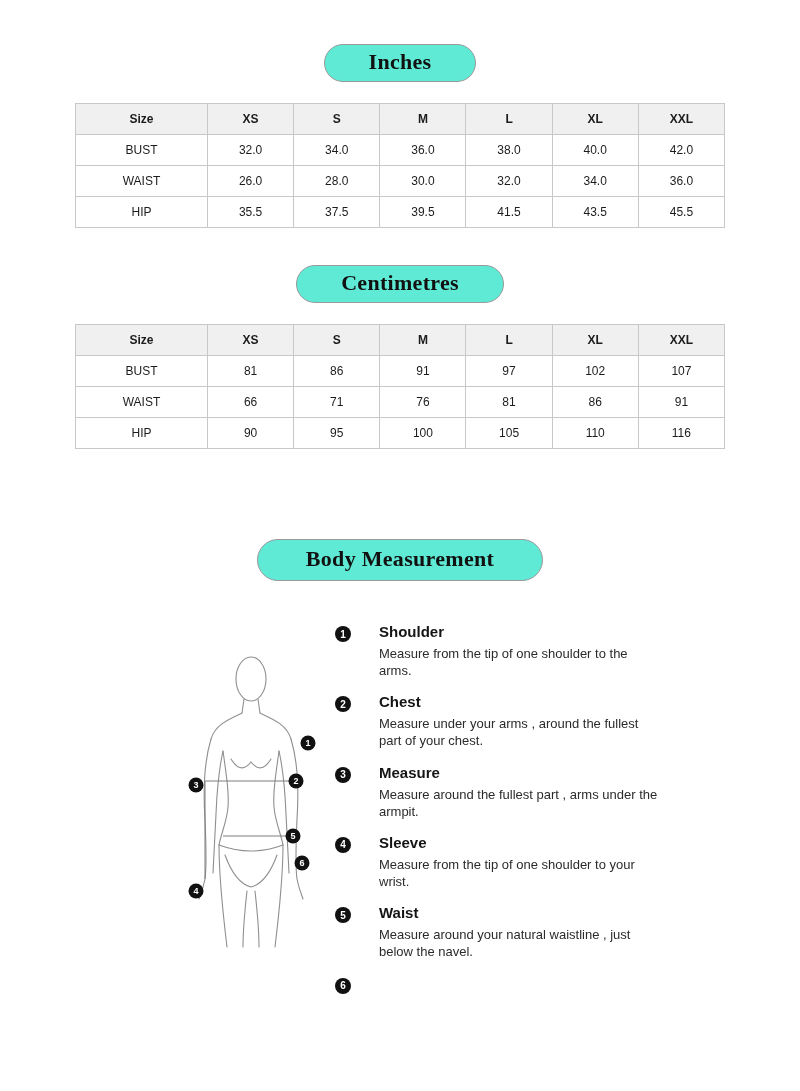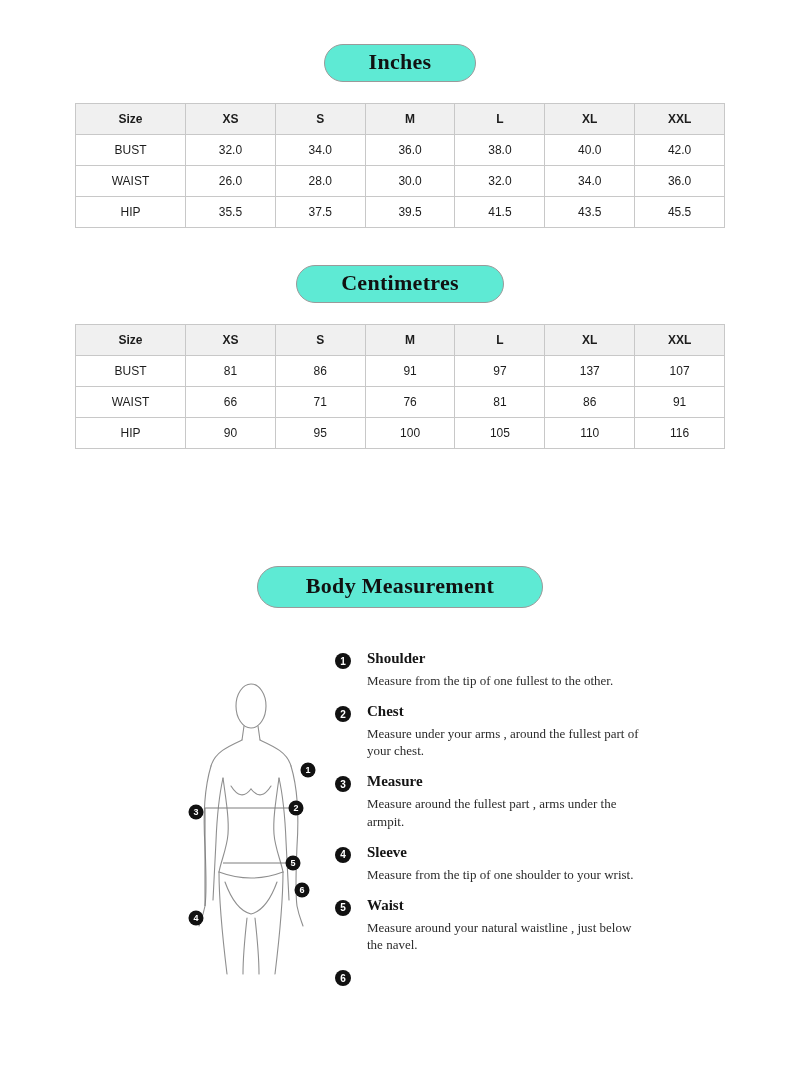--- a/index.html
+++ b/index.html
@@ -18,50 +18,50 @@
   }
   .pill-row{display:flex;justify-content:center;}
   .pill{
     display:inline-block;border:1.5px solid var(--pill-border);
     border-radius:40px;padding:4px 44px 6px 44px;
     font-family:"Liberation Serif",serif;font-weight:bold;font-size:22px;
     color:#111;letter-spacing:.3px;background:#5eead4;
   }
   .pill-inches{margin-top:44px;}
   .pill-cm{margin-top:37px;}
-  .pill-body{margin-top:117px;padding:6px 48px 8px 48px;}
+  .pill-body{margin-top:90px;padding:6px 48px 8px 48px;}
   table.size-table{
     width:650px;margin:21px auto 0 auto;border-collapse:collapse;
     table-layout:fixed;
   }
   table.size-table th,table.size-table td{
     border:1px solid var(--border);height:31px;text-align:center;
     vertical-align:middle;font-size:12px;color:var(--text);
   }
   table.size-table th{background:var(--header-bg);font-weight:bold;}
-  table.size-table th:first-child{width:110px;}
+  table.size-table th:first-child{width:132px;}
   table.size-table td:first-child{font-size:12px;}
   .body-section{display:flex;align-items:flex-start;padding:42px 0 0 183px;}
   .figure-wrap{width:142px;flex:0 0 auto;margin-top:16px;}
   svg.figure{display:block;}
   .fig-line{fill:none;stroke:var(--figure);stroke-width:1.1;stroke-linecap:round;}
   .measure-line{fill:none;stroke:#7d7d7d;stroke-width:1;}
   .marker-dot{fill:var(--marker);}
   .marker-num{
     fill:#ffffff;font-family:"Liberation Sans",sans-serif;
     font-size:9px;font-weight:bold;text-anchor:middle;
   }
   .bm-list{margin-left:10px;width:300px;}
   .bm-item{display:flex;margin-bottom:14px;}
   .bm-num{
     flex:0 0 auto;width:16px;height:16px;border-radius:50%;
     background:var(--marker);color:#fff;font-size:10px;font-weight:bold;
     display:flex;align-items:center;justify-content:center;margin-top:3px;
   }
-  .bm-text{margin-left:16px;font-family:Liberation Serif, serif;}
+  .bm-text{margin-left:28px;}
   .bm-label{font-size:15px;font-weight:bold;color:#141414;margin-bottom:5px;}
   .bm-desc{font-size:13px;line-height:1.32;color:#2b2b2b;width:280px;}
 </style>
 </head>
 <body>
 
 <div class="page">
 
   <div class="pill-row">
     <div class="pill pill-inches">
@@ -130,21 +130,21 @@
           <th>XXL</th>
         </tr>
       </thead>
       <tbody>
         <tr>
           <td>BUST</td>
           <td>81</td>
           <td>86</td>
           <td>91</td>
           <td>97</td>
-          <td>137</td>
+          <td>102</td>
           <td>107</td>
         </tr>
         <tr>
           <td>WAIST</td>
           <td>66</td>
           <td>71</td>
           <td>76</td>
           <td>81</td>
           <td>86</td>
           <td>91</td>
@@ -216,21 +216,21 @@
             <circle cx="119" cy="224" r="7.5" class="marker-dot"></circle>
             <text x="119" y="227.3" class="marker-num">6</text>
           </g>
       </svg>
     </div>
     <div class="bm-list" id="bm-list">
         <div class="bm-item">
           <span class="bm-num">1</span>
           <div class="bm-text">
             <div class="bm-label">Shoulder</div>
-            <div class="bm-desc">Measure from the tip of one fullest to the other.</div>
+            <div class="bm-desc">Measure from the tip of one shoulder to the arms.</div>
           </div>
         </div>
         <div class="bm-item">
           <span class="bm-num">2</span>
           <div class="bm-text">
             <div class="bm-label">Chest</div>
             <div class="bm-desc">Measure under your arms , around the fullest part of your chest.</div>
           </div>
         </div>
         <div class="bm-item">

